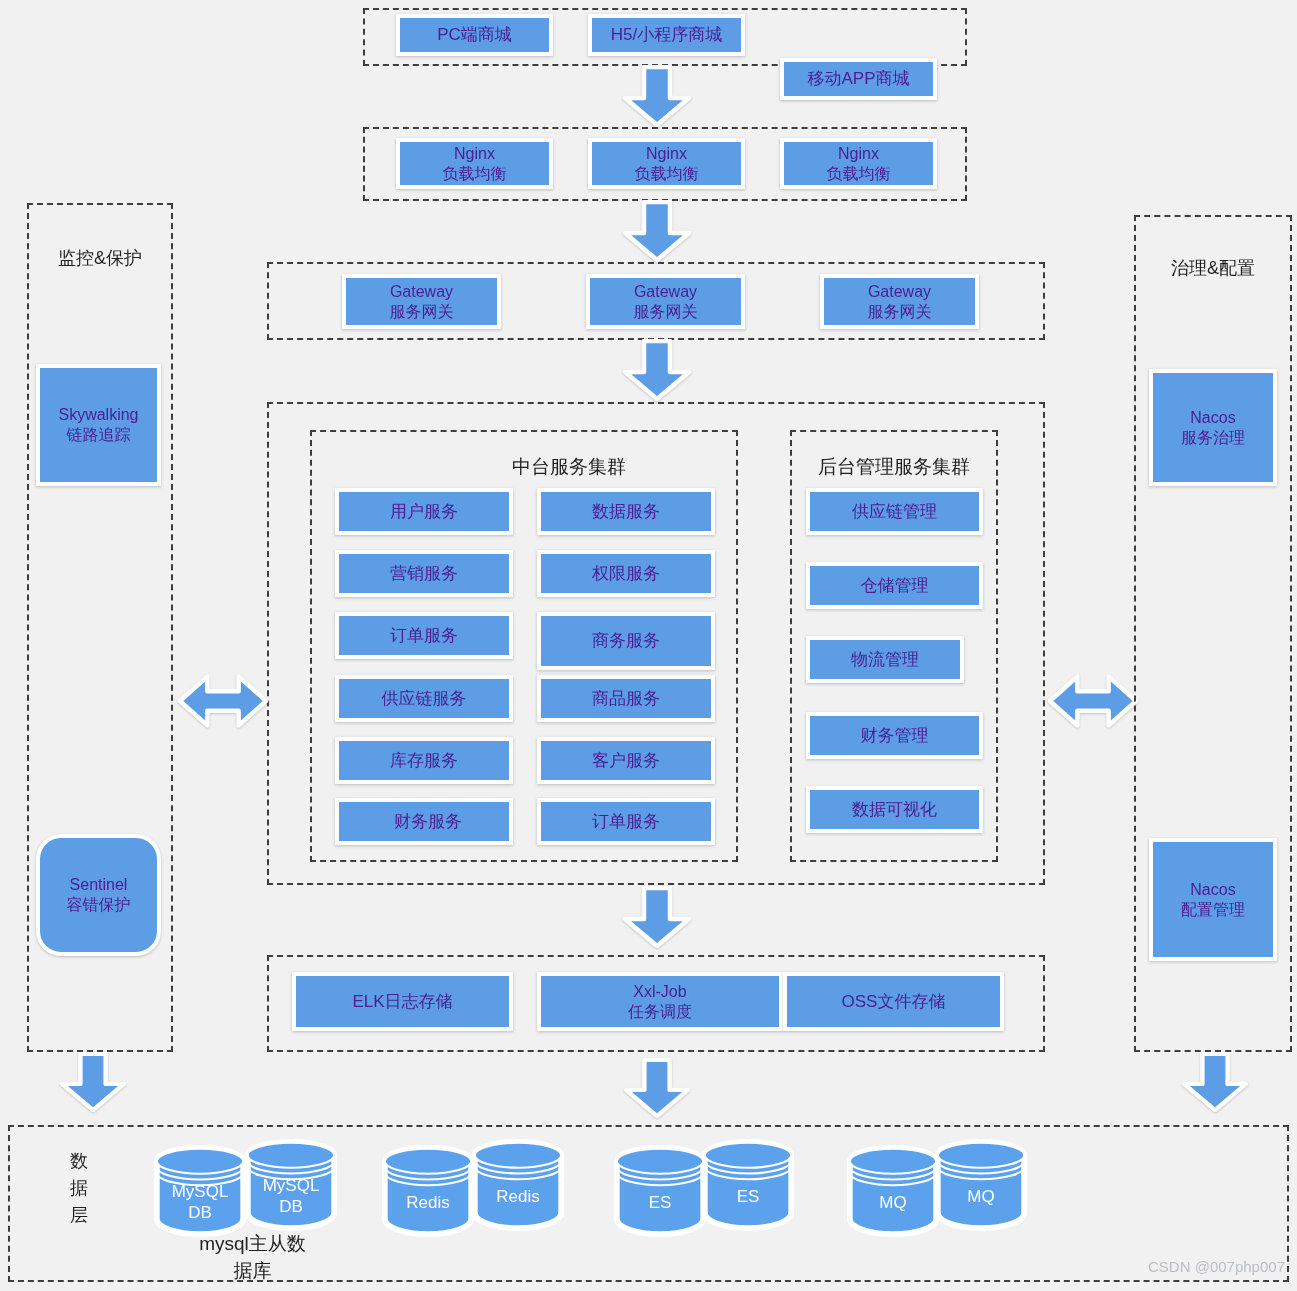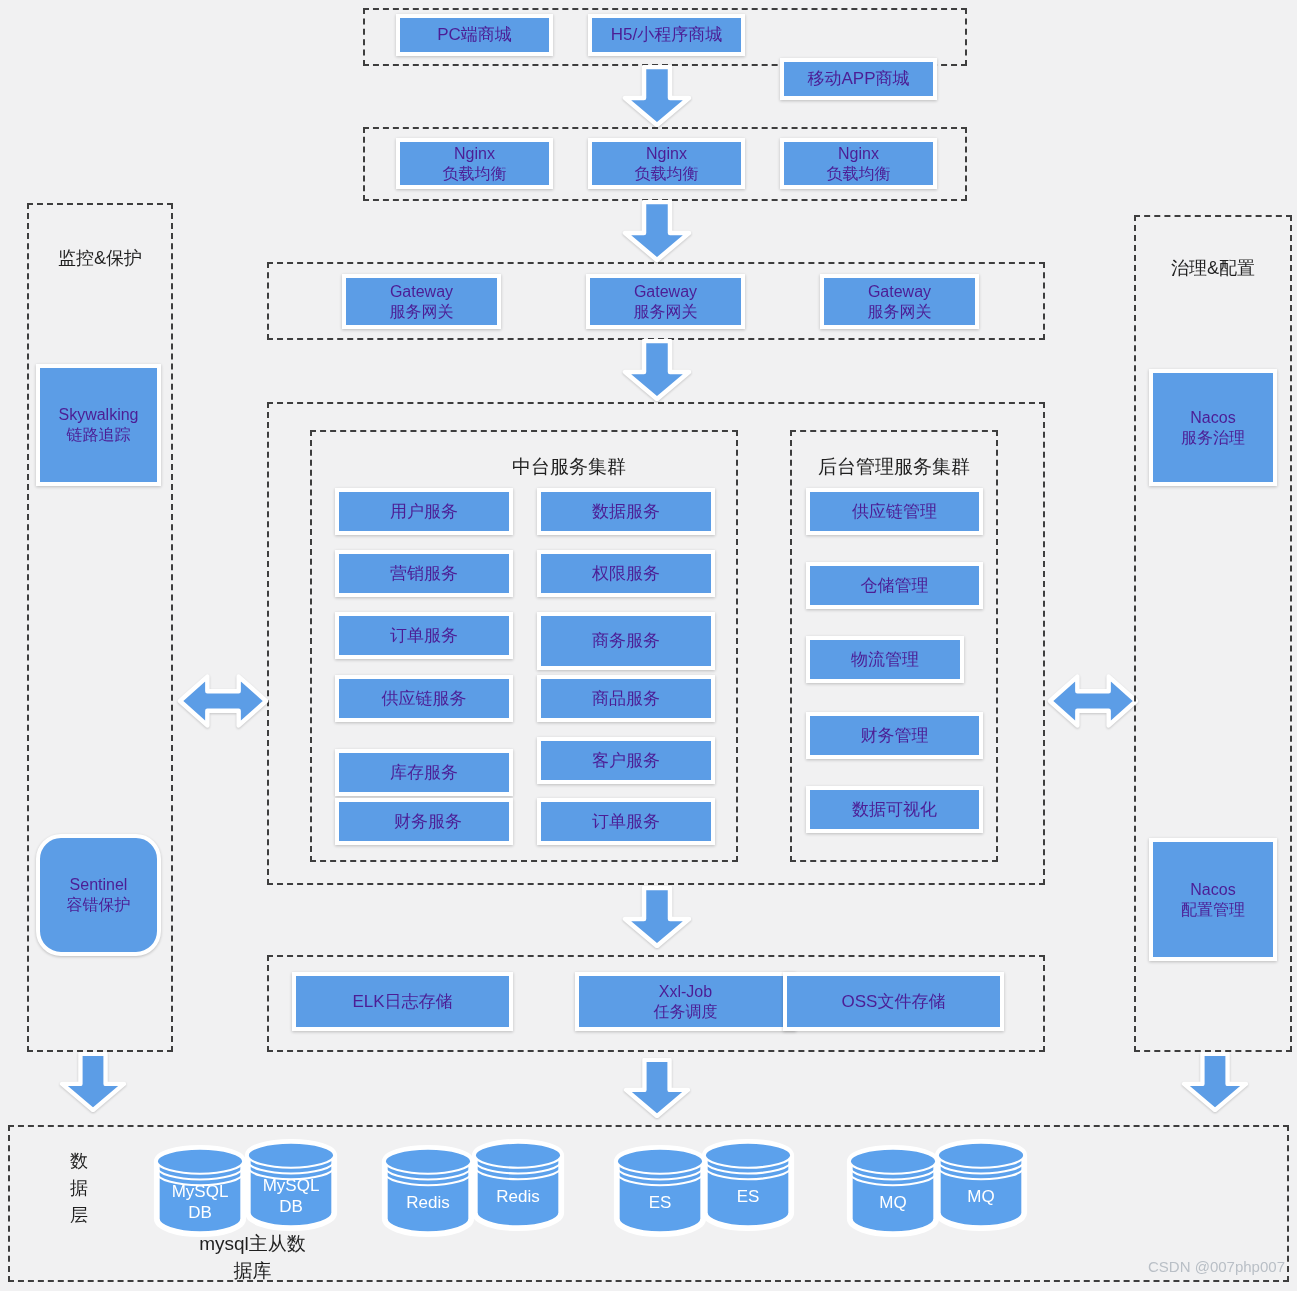--- a/index.html
+++ b/index.html
@@ -86,21 +86,21 @@
 
   <div class="dashed" style="left:267px;top:402px;width:778px;height:483px;"></div>
 
   <div class="dashed" style="left:310px;top:430px;width:428px;height:432px;"></div>
   <div class="cluster-title" style="left:512px;top:454px;">中台服务集群</div>
 
   <div class="bluebox" style="left:335px;top:488px;width:178px;height:47px;">用户服务</div>
   <div class="bluebox" style="left:335px;top:550px;width:178px;height:47px;">营销服务</div>
   <div class="bluebox" style="left:335px;top:612px;width:178px;height:47px;">订单服务</div>
   <div class="bluebox" style="left:335px;top:675px;width:178px;height:47px;">供应链服务</div>
-  <div class="bluebox" style="left:335px;top:737px;width:178px;height:47px;margin-top:12px;">库存服务</div>
+  <div class="bluebox" style="left:335px;top:737px;width:178px;height:47px;">库存服务</div>
   <div class="bluebox" style="left:335px;top:798px;width:178px;height:47px;padding-left:8px;">财务服务</div>
 
   <div class="bluebox" style="left:537px;top:550px;width:178px;height:47px;">权限服务</div>
   <div class="bluebox" style="left:537px;top:488px;width:178px;height:47px;">数据服务</div>
   <div class="bluebox" style="left:537px;top:612px;width:178px;height:58px;">商务服务</div>
   <div class="bluebox" style="left:537px;top:675px;width:178px;height:47px;">商品服务</div>
   <div class="bluebox" style="left:537px;top:737px;width:178px;height:47px;">客户服务</div>
   <div class="bluebox" style="left:537px;top:798px;width:178px;height:47px;">订单服务</div>
 
   <div class="dashed" style="left:790px;top:430px;width:208px;height:432px;"></div>
@@ -124,21 +124,21 @@
   </div>
 
   <div class="arrow" style="left:621px;top:886px;">
     <svg width="72" height="62" viewBox="0 0 72 62">
         <polygon points="23,2 49,2 49,33 68,33 36,60 4,33 23,33"></polygon>
       </svg>
   </div>
 
   <div class="dashed" style="left:267px;top:955px;width:778px;height:97px;"></div>
   <div class="bluebox" style="left:292px;top:972px;width:221px;height:59px;">ELK日志存储</div>
-  <div class="bluebox two-line" style="left:537px;top:972px;width:221px;height:59px;margin-left:38px;">Xxl-Job
+  <div class="bluebox two-line" style="left:537px;top:972px;width:246px;height:59px;">Xxl-Job
 任务调度</div>
   <div class="bluebox" style="left:783px;top:972px;width:221px;height:59px;">OSS文件存储</div>
 
   <div class="arrow" style="left:621px;top:1058px;">
     <svg width="72" height="60" viewBox="0 0 72 62">
         <polygon points="23,2 49,2 49,33 68,33 36,60 4,33 23,33"></polygon>
       </svg>
   </div>
   <div class="arrow" style="left:57px;top:1052px;">
     <svg width="72" height="60" viewBox="0 0 72 62">

